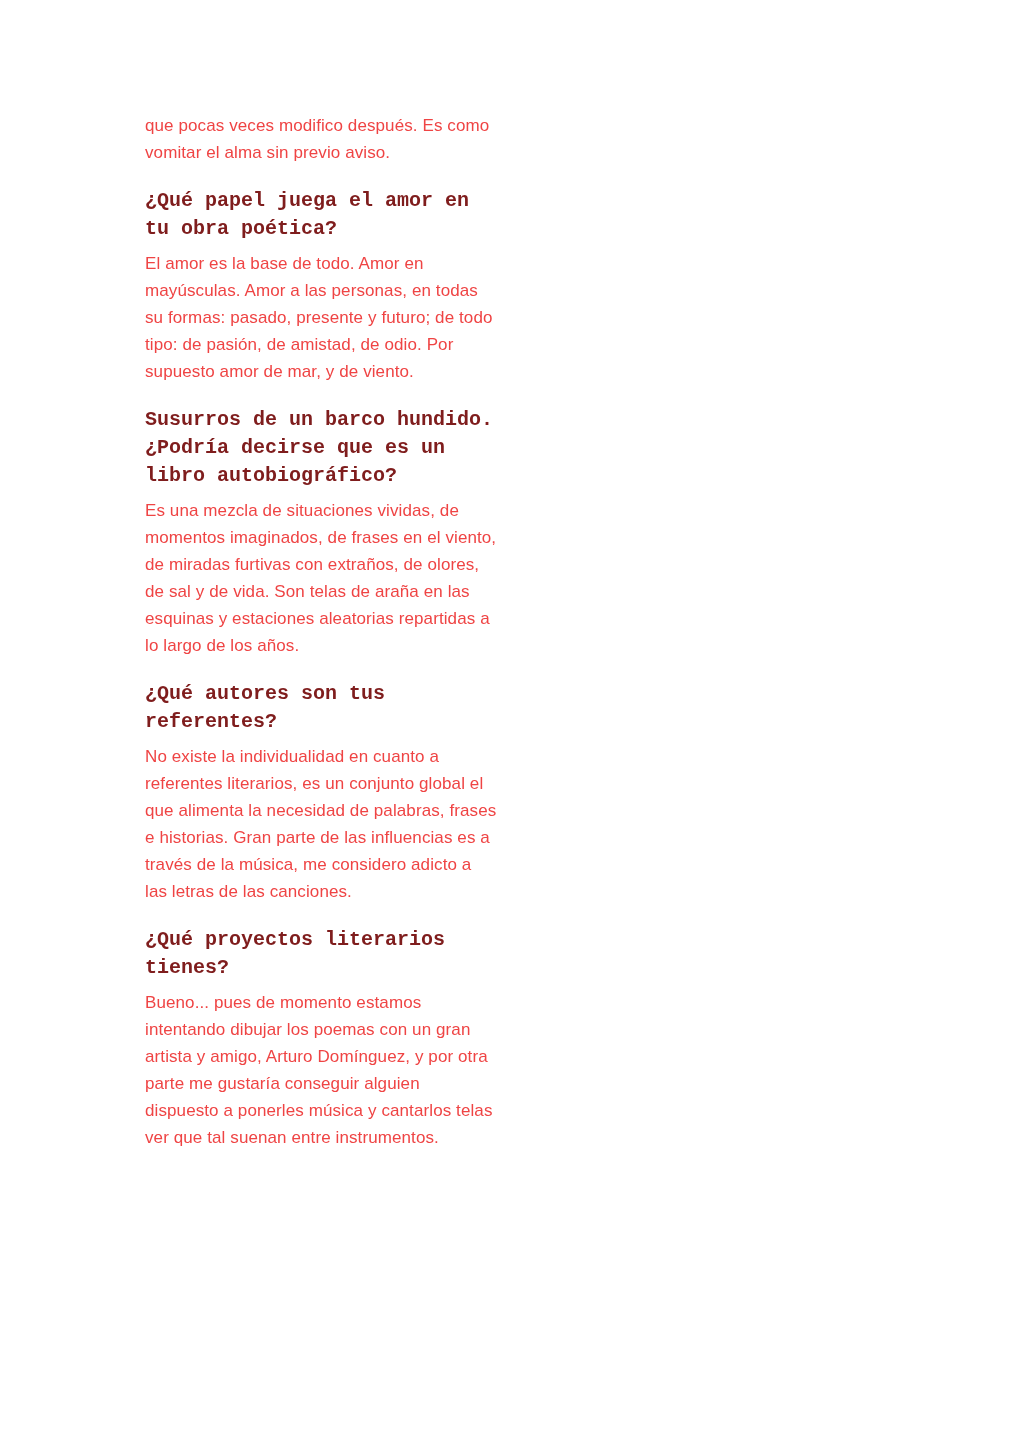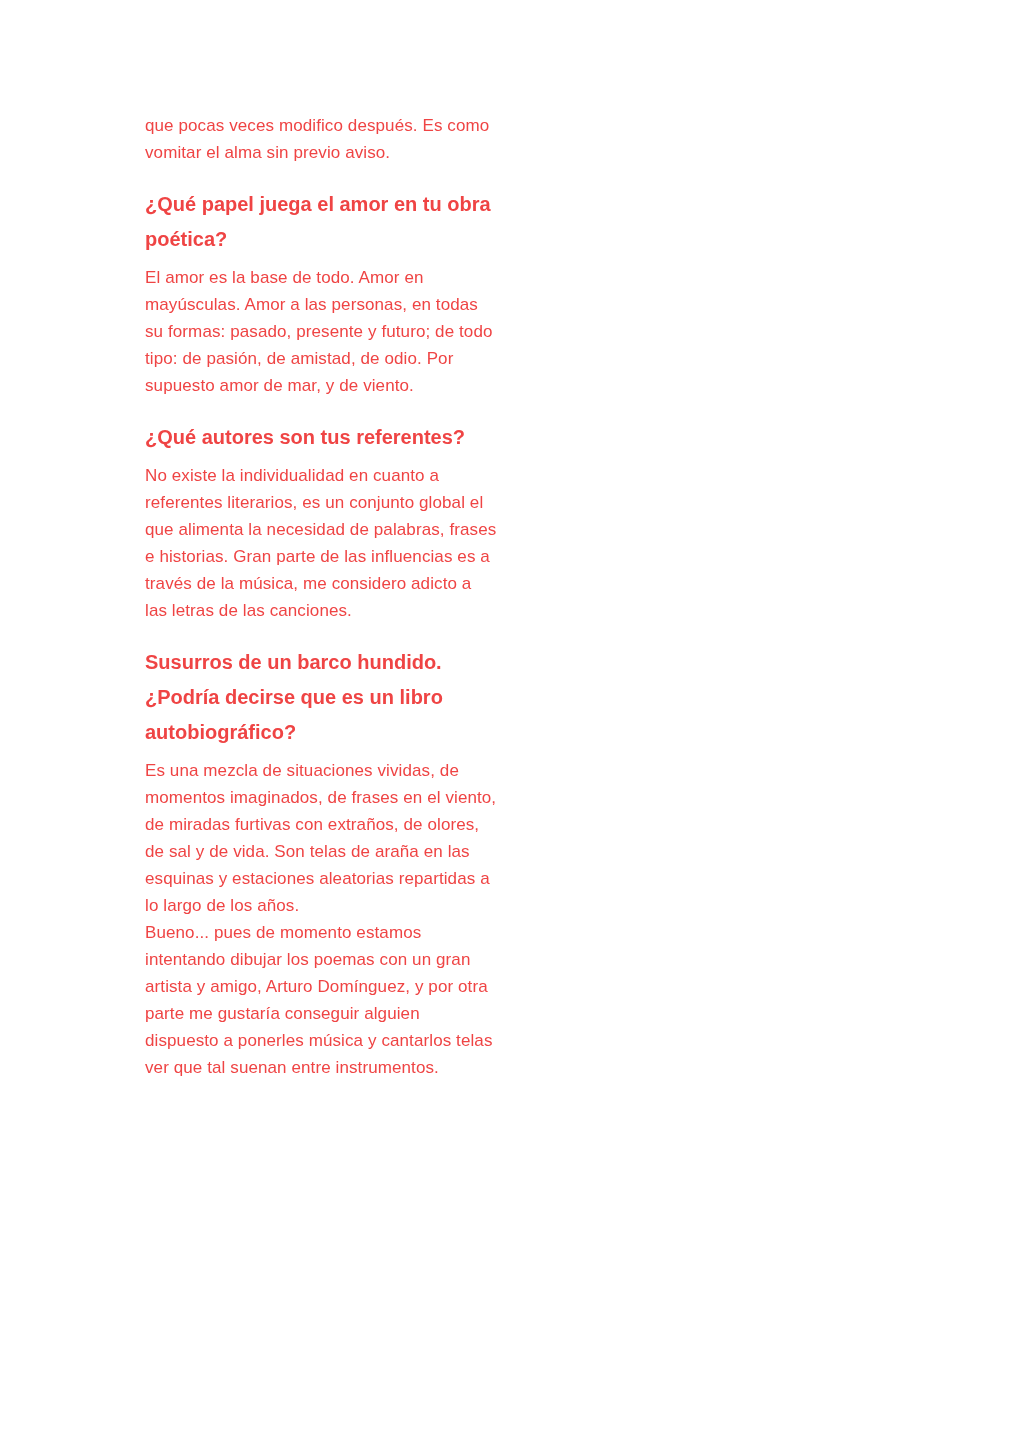--- a/index.html
+++ b/index.html
@@ -26,25 +26,25 @@
   }
   .body-text {
     font-family: "Liberation Sans", "DejaVu Sans", sans-serif;
     font-size: 17px;
     line-height: 27px;
     color: #ef4444;
     margin: 0;
     letter-spacing: 0.1px;
   }
   .question {
-    font-family: Liberation Sans, sans-serif;
+    font-family: Liberation Mono, monospace;
     font-weight: 700;
     font-size: 20px;
-    line-height: 35px;
-    color: #ef4444;
+    line-height: 28px;
+    color: #7f1d1d;
     margin: 21px 0 7px 0;
   }
   .section {
     margin: 0;
   }
 </style>
 </head>
 <body>
 
 <div class="page">
@@ -53,27 +53,28 @@
     <div class="section">
       <p class="body-text">que pocas veces modifico después. Es como vomitar el alma sin previo aviso.</p>
     </div>
 
     <div class="section">
       <h2 class="question">¿Qué papel juega el amor en tu obra poética?</h2>
       <p class="body-text">El amor es la base de todo. Amor en mayúsculas. Amor a las personas, en todas su formas: pasado, presente y futuro; de todo tipo: de pasión, de amistad, de odio. Por supuesto amor de mar, y de viento.</p>
     </div>
 
     <div class="section">
+      <h2 class="question">Susurros de un barco hundido. ¿Podría decirse que es un libro autobiográfico?</h2>
+      <p class="body-text">Es una mezcla de situaciones vividas, de momentos imaginados, de frases en el viento, de miradas furtivas con extraños, de olores, de sal y de vida. Son telas de araña en las esquinas y estaciones aleatorias repartidas a lo largo de los años.</p>
+    </div>
+
+    <div class="section">
       <h2 class="question">¿Qué autores son tus referentes?</h2>
       <p class="body-text">No existe la individualidad en cuanto a referentes literarios, es un conjunto global el que alimenta la necesidad de palabras, frases e historias. Gran parte de las influencias es a través de la música, me considero adicto a las letras de las canciones.</p>
     </div>
 
     <div class="section">
-      <h2 class="question">Susurros de un barco hundido. ¿Podría decirse que es un libro autobiográfico?</h2>
-      <p class="body-text">Es una mezcla de situaciones vividas, de momentos imaginados, de frases en el viento, de miradas furtivas con extraños, de olores, de sal y de vida. Son telas de araña en las esquinas y estaciones aleatorias repartidas a lo largo de los años.</p>
-    </div>
-
-    <div class="section">
+      <h2 class="question">¿Qué proyectos literarios tienes?</h2>
       <p class="body-text">Bueno...  pues de momento estamos intentando dibujar los poemas con un gran artista y amigo, Arturo Domínguez, y por otra parte me gustaría conseguir alguien dispuesto a ponerles música y cantarlos telas ver que tal suenan entre instrumentos.</p>
     </div>
 
   </div>
 </div>
 
 </body></html>

